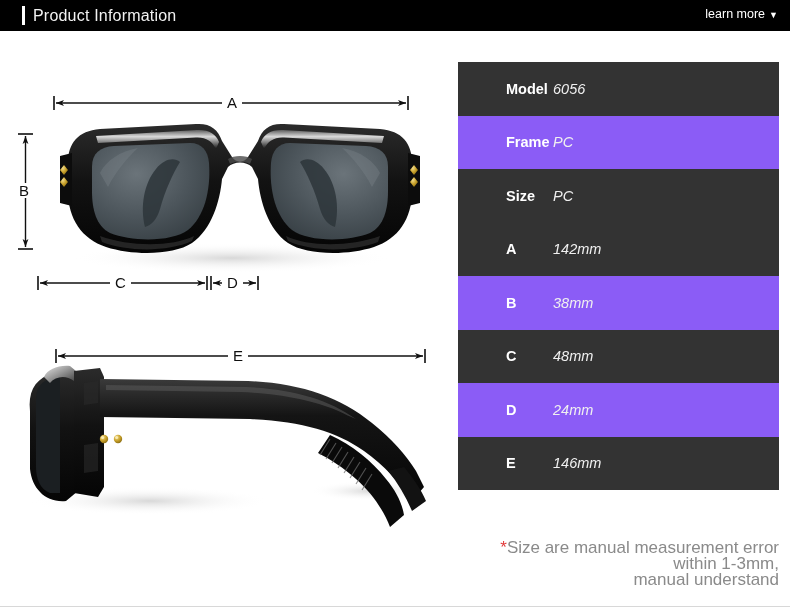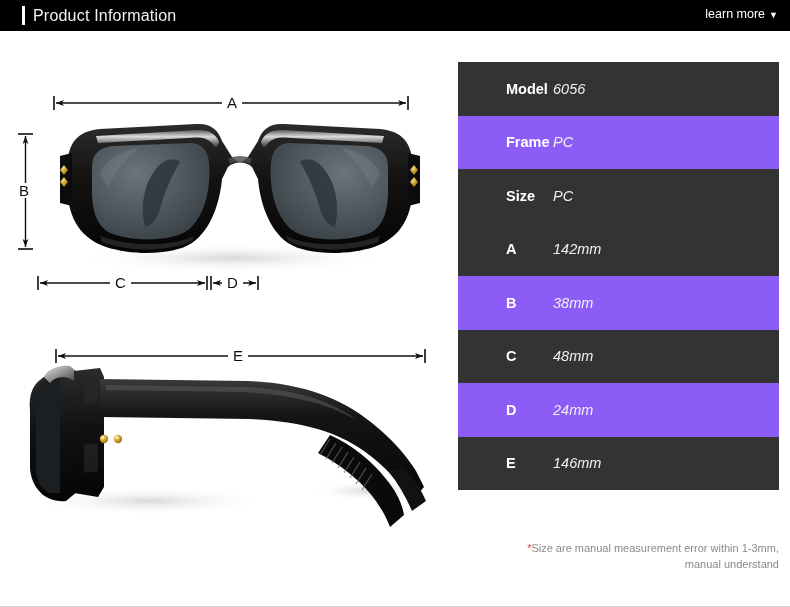--- a/index.html
+++ b/index.html
@@ -131,21 +131,21 @@
     font-style: italic;
   }
 
   .spec-note {
     position: absolute;
     left: 458px;
     top: 540px;
     width: 321px;
     text-align: right;
     color: #8a8a8a;
-    font-size: 11px;
+    font-size: 17px;
     line-height: 16px;
   }
   .spec-note .star {
     color: #e23b3b;
   }
 </style>
 </head>
 <body>
 
 <div id="page">

